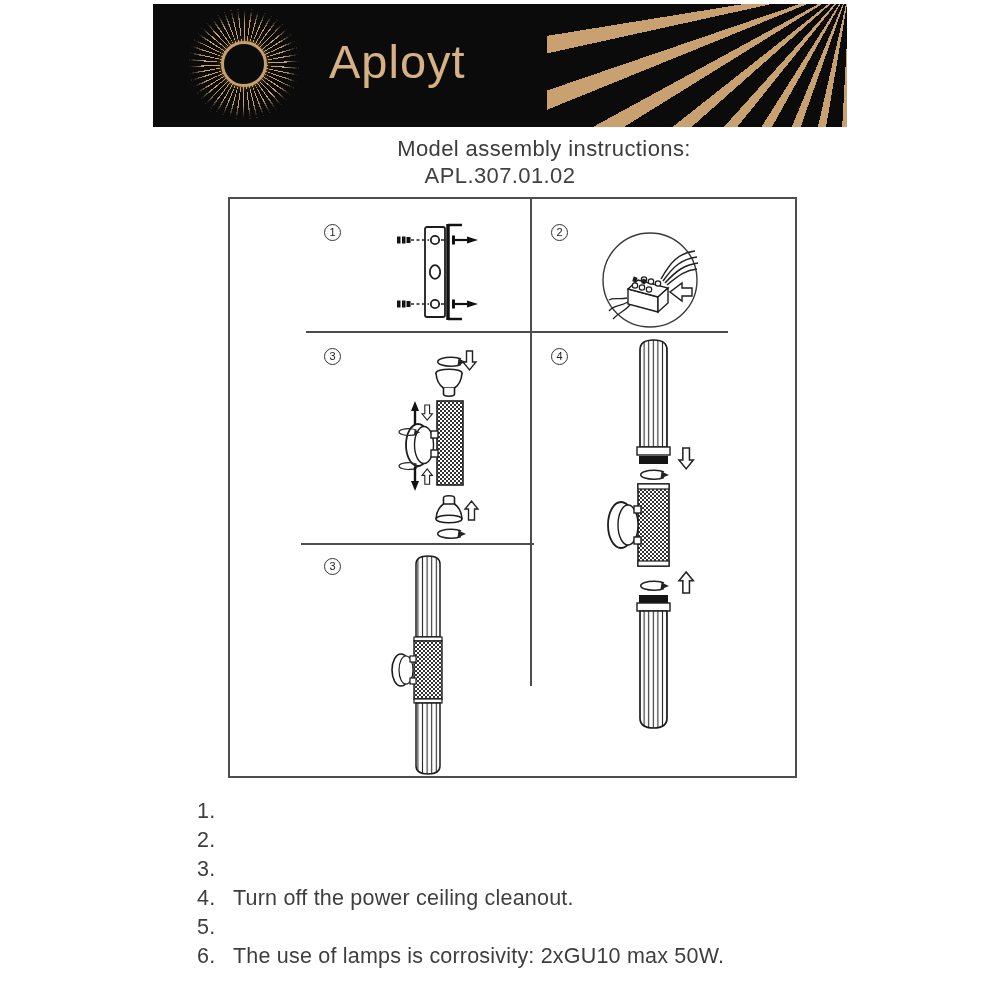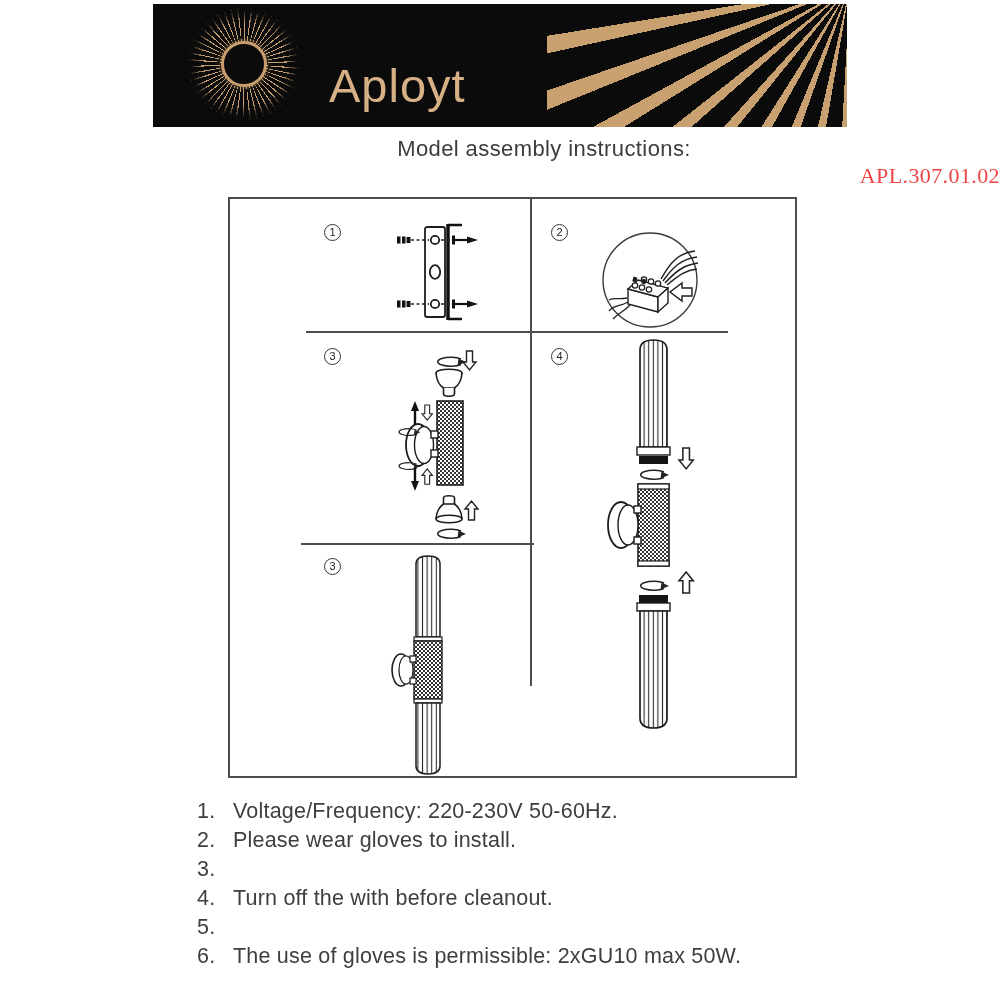--- a/index.html
+++ b/index.html
@@ -23,35 +23,35 @@
     position:absolute; inset:0; border-radius:50%;
     background:radial-gradient(closest-side, rgba(11,11,11,0) 0 74%, #0b0b0b 98%);
   }
   .sunburst .hub {
     position:absolute; left:32px; top:32px; width:46px; height:46px; box-sizing:border-box;
     background:#0b0b0b; border-radius:50%; border:3px solid #c89e6e;
     box-shadow:0 0 6px rgba(200,158,110,.55);
   }
   .brand {
     position:absolute; left:176px; top:30px;
-    font-size:47px; font-weight:300; letter-spacing:1px; color:#d7b185;margin-top:24px;
+    font-size:47px; font-weight:300; letter-spacing:1px; color:#d7b185;
   }
   .corner-rays {
     position:absolute; top:0; right:0; width:300px; height:123px;
     background:repeating-conic-gradient(from 180deg at 101% -14%, #c9a171 0 3.2deg, rgba(0,0,0,0) 3.2deg 9.7deg);
   }
 
   
   .doc-title {
     position:absolute; left:0; top:136px; width:1000px; text-align:center;
     font-size:22px; letter-spacing:.4px; color:#3c3c3c;padding-left:44px;
   }
   .doc-model {
-    position:absolute; left:0; top:163px; width:1000px; text-align:right;
-    font-size:22px; letter-spacing:.4px; color:#ef4444;font-family:Liberation Serif, serif;
+    position:absolute; left:0; top:163px; width:1000px; text-align:center;
+    font-size:22px; letter-spacing:.4px; color:#404040;
   }
 
   
   .diagram {
     position:absolute; left:228px; top:197px; width:569px; height:581px;
     border:2px solid #4d4d4d; background:#fff; box-sizing:border-box;
   }
   .div-v { position:absolute; left:300px; top:0; width:1.5px; height:487px; background:#4d4d4d; }
   .div-h1 { position:absolute; left:76px; top:132px; width:422px; height:1.5px; background:#4d4d4d; }
   .div-h2 { position:absolute; left:71px; top:344px; width:233px; height:1.5px; background:#4d4d4d; }
@@ -248,33 +248,31 @@
     <ellipse cx="18" cy="119" rx="7" ry="14" fill="#fff" stroke="#1d1d1d" stroke-width="1.2"></ellipse>
     <rect x="22" y="105" width="6" height="6" fill="#fff" stroke="#1d1d1d" stroke-width="1.2"></rect>
     <rect x="22" y="127" width="6" height="6" fill="#fff" stroke="#1d1d1d" stroke-width="1.2"></rect>
     <path d="M 28,152 L 52,152 L 52,215 Q 52,223 40,223 Q 28,223 28,215 Z" fill="url(#flute)" stroke="#1d1d1d" stroke-width="1.5"></path>
   </svg>
 </div>
 
 <div class="notes">
   <div class="note-row">
     <span class="note-num">1.</span>
-    <span class="note-text">Voltage/Frequency: 220-230V 50-60Hz.</span>
   </div>
   <div class="note-row">
     <span class="note-num">2.</span>
-    <span class="note-text">Please wear gloves to install.</span>
   </div>
   <div class="note-row">
     <span class="note-num">3.</span>
   </div>
   <div class="note-row">
     <span class="note-num">4.</span>
-    <span class="note-text">Turn off the with before cleanout.</span>
+    <span class="note-text">Turn off the power ceiling cleanout.</span>
   </div>
   <div class="note-row">
     <span class="note-num">5.</span>
   </div>
   <div class="note-row">
     <span class="note-num">6.</span>
-    <span class="note-text">The use of gloves is permissible: 2xGU10 max 50W.</span>
+    <span class="note-text">The use of lamps is corrosivity: 2xGU10 max 50W.</span>
   </div>
 </div>
 
 </body></html>

